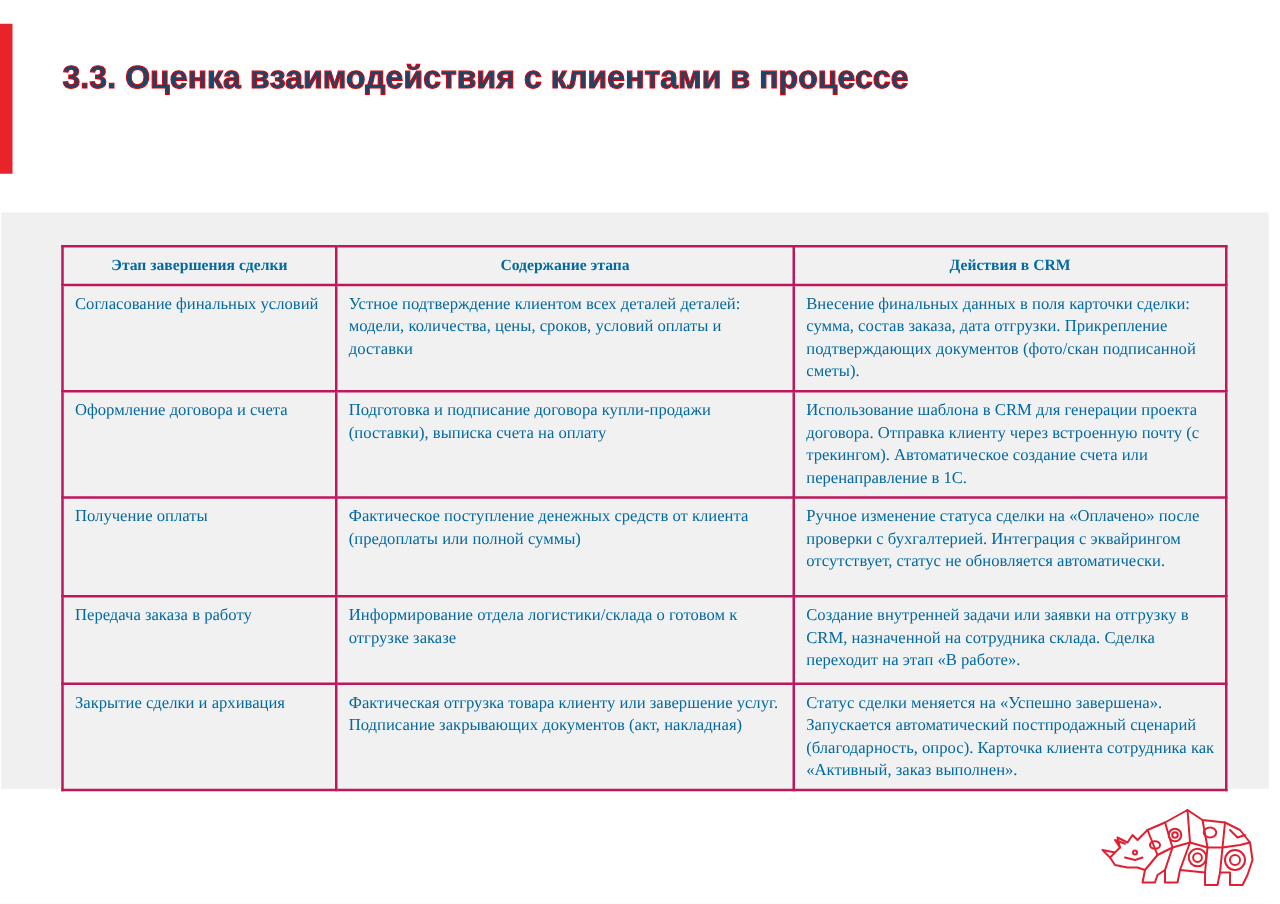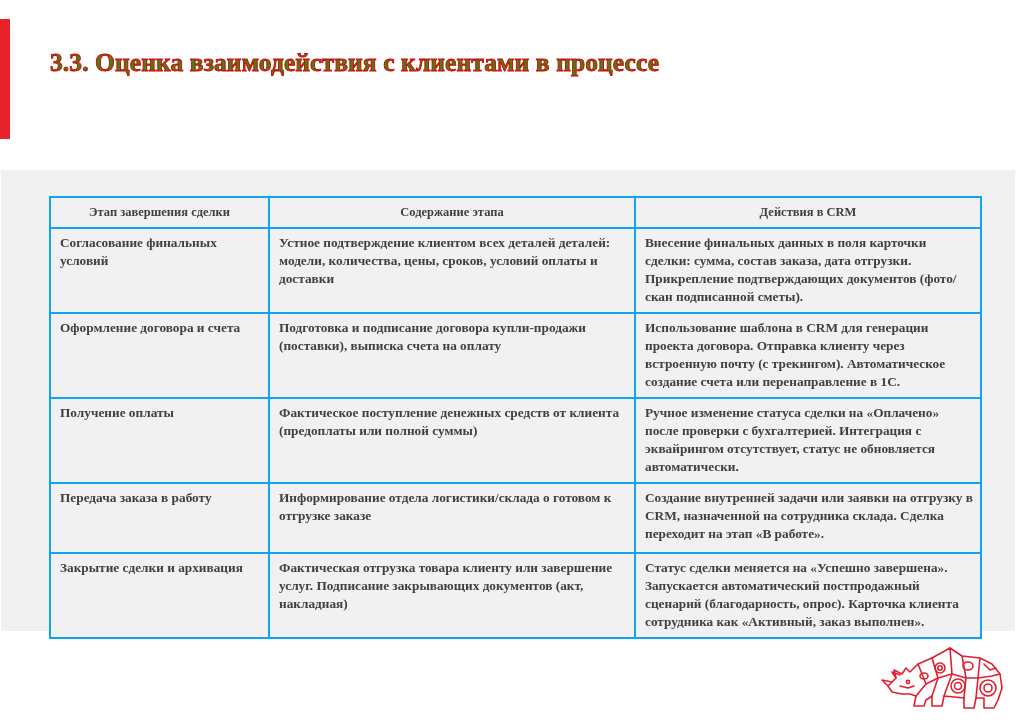--- a/index.html
+++ b/index.html
@@ -20,25 +20,25 @@
       top: 19px;
       width: 10px;
       height: 120px;
       background: #e8242a;
     }
     .slide-title {
       position: absolute;
       left: 50px;
       top: 48px;
       margin: 0;
-      font-family: Liberation Serif, serif;
+      font-family: Liberation Sans, sans-serif;
       font-weight: 900;
       font-size: 25.5px;
       line-height: 29px;
-      color: #4d7c0f;
+      color: #0c4a6e;
       letter-spacing: 0.1px;
       -webkit-text-stroke: 0.9px #d8000c;
     }
     .slide-title span {
       display: block;
       white-space: nowrap;
     }
     .panel {
       position: absolute;
       left: 1px;
@@ -51,39 +51,38 @@
       position: absolute;
       left: 48px;
       top: 26px;
       width: 931px;
       border-collapse: collapse;
       table-layout: fixed;
       background: #f1f1f1;
     }
     table.crm-table th,
     table.crm-table td {
-      border: 2px solid #0ea5e9;
+      border: 2px solid #be185d;
       vertical-align: top;
       font-family: "Liberation Serif", serif;
-      color: #404040;
+      color: #0369a1;
     }
     table.crm-table th {
       font-size: 12.5px;
       font-weight: bold;
       text-align: center;
       height: 29px;
       padding: 0 4px;
       vertical-align: middle;
       line-height: 15px;
     }
     table.crm-table td {
       font-size: 13.3px;
       line-height: 18px;
       padding: 5px 7px 6px 9px;
-      font-weight: bold;
     }
     col.c1 { width: 219px; }
     col.c2 { width: 366px; }
     col.c3 { width: 346px; }
     tr.r1 td { height: 69px; }
     tr.r2 td { height: 69px; margin-top: 12px; }
     tr.r3 td { height: 66px; }
     tr.r4 td { height: 57px; border-radius: 16px; }
     tr.r5 td { height: 63px; }
 

